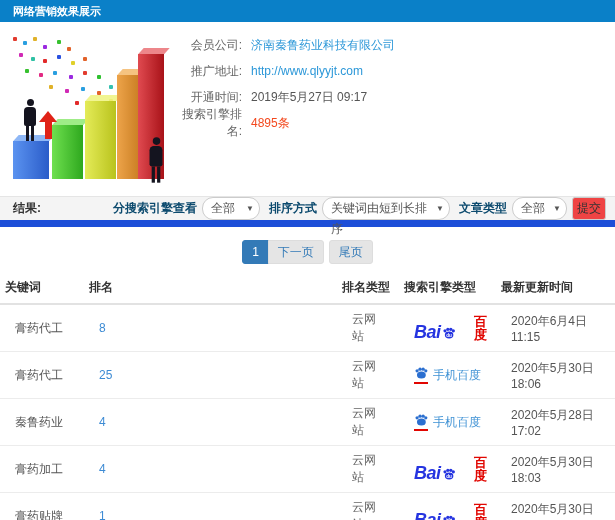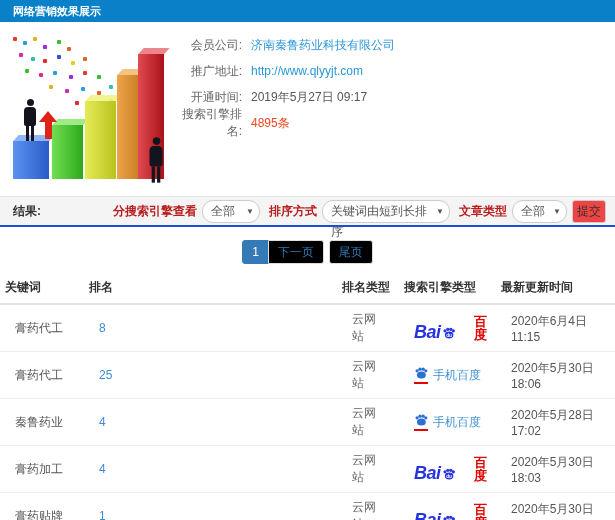--- a/index.html
+++ b/index.html
@@ -47,37 +47,37 @@
   .growth-arrow .head { width:0; height:0; border-left:9px solid transparent; border-right:9px solid transparent;
                         border-bottom:11px solid #e02318; }
   .growth-arrow .stem { width:7px; height:17px; background:#e02318; margin:0 auto; }
   .info-rows { position:absolute; left:170px; top:10px; width:430px; display:flex; flex-direction:column; }
   .info-row { display:flex; align-items:center; height:26px; }
   .info-label { width:72px; text-align:right; color:#666; flex:none; }
   .info-value { margin-left:9px; color:#555; }
   .info-value.link { color:#2b97d8; text-decoration:none; cursor:pointer; }
   .info-value.rank-red { color:#f3491f; }
   
-  .filter-bar { height:31px; background:#f4f4f4; border-top:1px solid #e5e5e5; border-bottom:2px solid #1d4ed8;
+  .filter-bar { height:31px; background:#f4f4f4; border-top:1px solid #e5e5e5; border-bottom:7px solid #1d4ed8;
                 display:flex; align-items:center; padding:0 9px 0 13px; }
   .section-label { font-weight:bold; color:#333; }
   .filter-controls { margin-left:auto; display:flex; align-items:center; gap:5px; }
-  .filter-label { font-weight:bold; color:#b91c1c; margin-left:4px; }
+  .filter-label { font-weight:bold; color:#0c4a6e; margin-left:4px; }
   .select { position:relative; height:23px; line-height:21px; background:#fff; border:1px solid #ccc;
             border-radius:11px; color:#555; padding:0 18px 16px 8px; cursor:pointer; }
   .select .caret { position:absolute; right:5px; top:0; font-size:8px; color:#555; line-height:21px; }
   .select-engine { width:58px; }
   .select-sort { width:128px; }
   .select-article { width:55px; }
   .submit-btn { height:23px; width:34px; background:#ef4444; border:1px solid #ccc; border-radius:3px;
                 color:#333; font-size:12px; cursor:pointer; padding:0; }
   
   .pagination-wrap { padding:13px 0 9px; display:flex; justify-content:center; }
   .page-btn { min-width:26px; height:24px; line-height:22px; text-align:center; padding:0 9px;
-              border:1px solid #ddd; background:#000000; color:#337ab7; cursor:pointer; display:inline-block; }
+              border:1px solid #ddd; background:#e5e5e5; color:#337ab7; cursor:pointer; display:inline-block; }
   .page-btn.active { background:#337ab7; border-color:#337ab7; color:#fff; border-radius:3px 0 0 3px; }
   .page-btn.next { margin-left:-1px; border-radius:0 3px 3px 0; }
   .page-btn.last { margin-left:5px; border-radius:3px; }
   
   table { width:100%; border-collapse:collapse; table-layout:fixed; }
   th { text-align:left; font-size:12px; color:#333; font-weight:bold; padding:6px 5px 7px;
        border-bottom:2px solid #e2e2e2;margin-top:28px; }
   td { padding:6px 15px; border-bottom:1px solid #ececec; height:27px; vertical-align:middle; }
   .col-kw { width:84px; } .col-rank { width:253px; } .col-type { width:62px; }
   .col-eng { width:97px; } .col-time { width:119px; }

